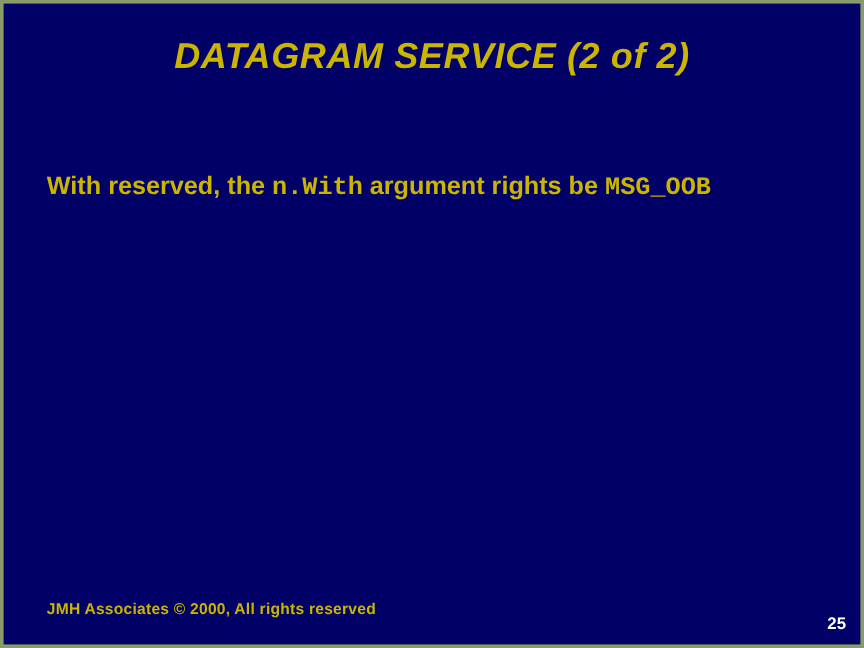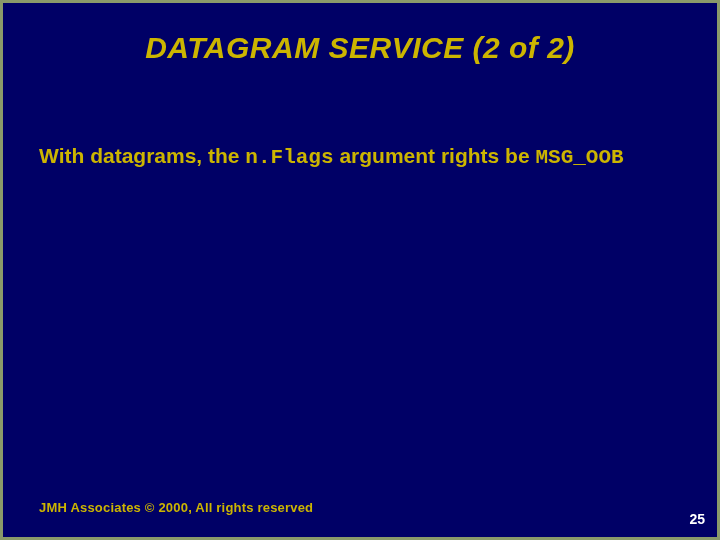--- a/index.html
+++ b/index.html
@@ -57,20 +57,20 @@
 </style>
 </head>
 <body>
 
 <div class="slide">
 
   <div class="title">DATAGRAM SERVICE (2 of 2)</div>
 
   <div class="body">
     <div class="para">
-      <span>With datagrams, the </span><span class="mono">n.Flags</span><span> argument rights be </span><span class="mono">MSG_OOB</span>
+      <span>With reserved, the </span><span class="mono">n.With</span><span> argument rights be </span><span class="mono">MSG_OOB</span>
     </div>
   </div>
 
   <div class="footer">JMH Associates © 2000, All rights reserved</div>
 
   <div class="pagenum">25</div>
 </div>
 
 </body></html>

